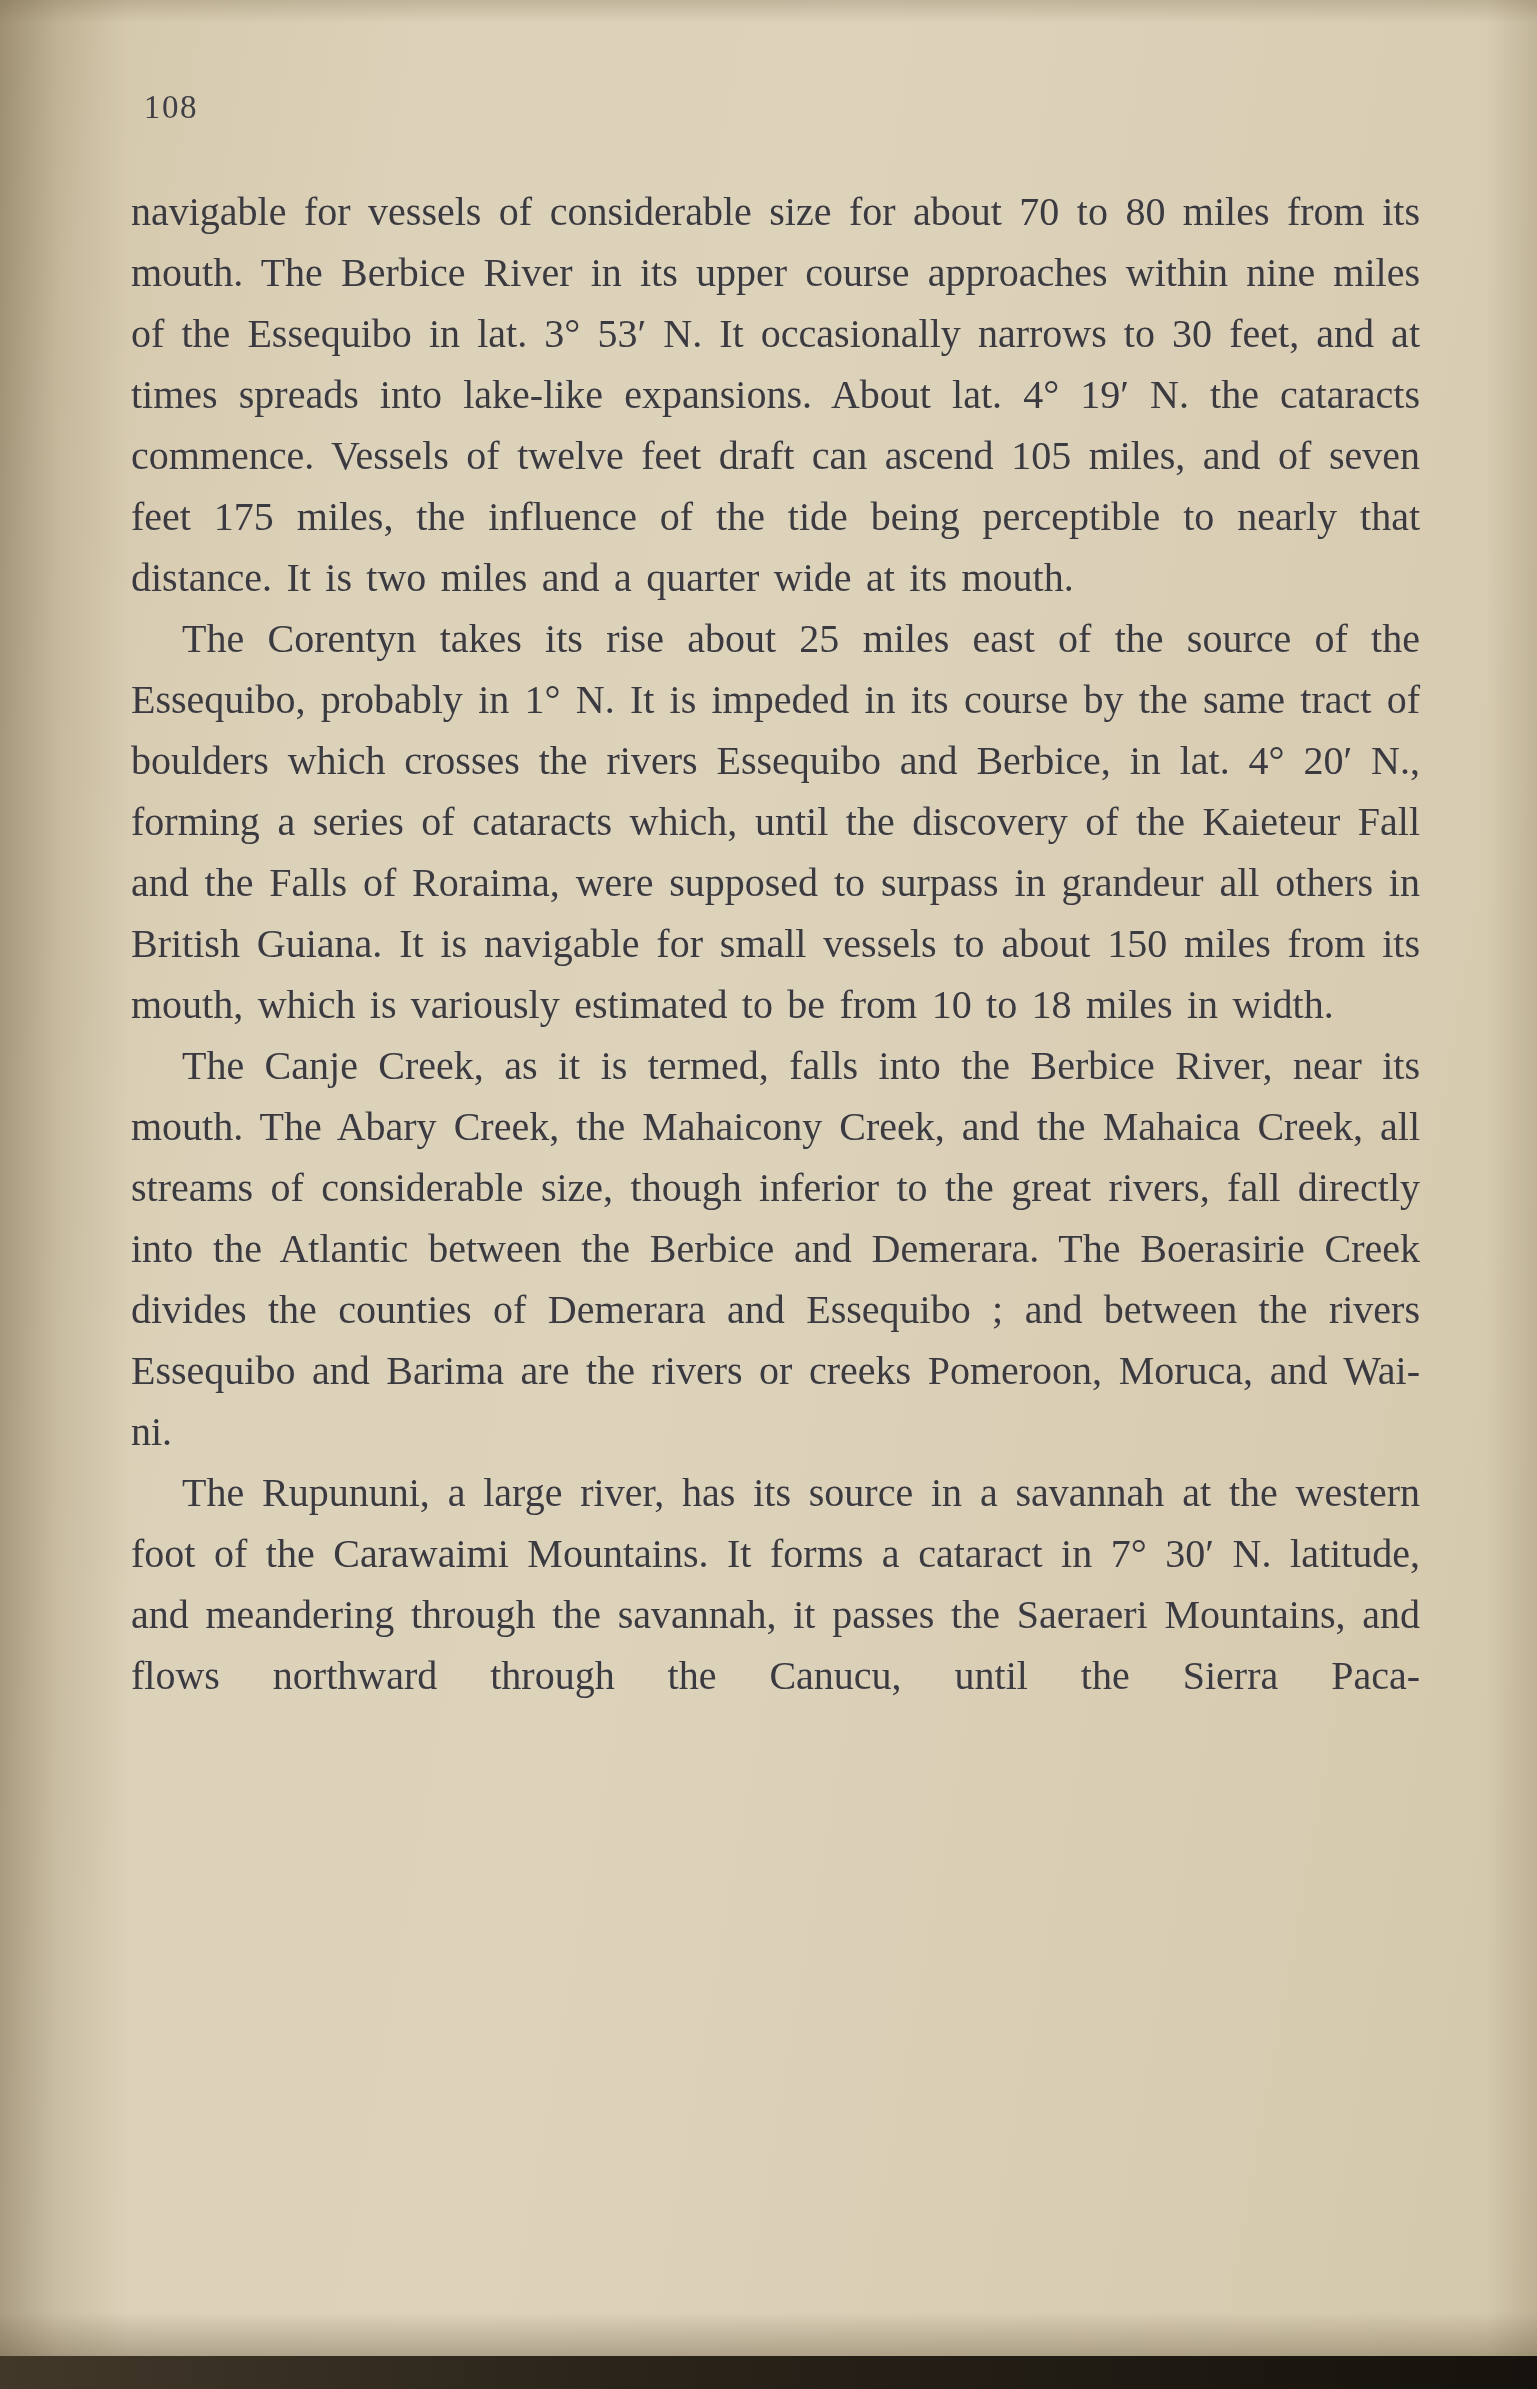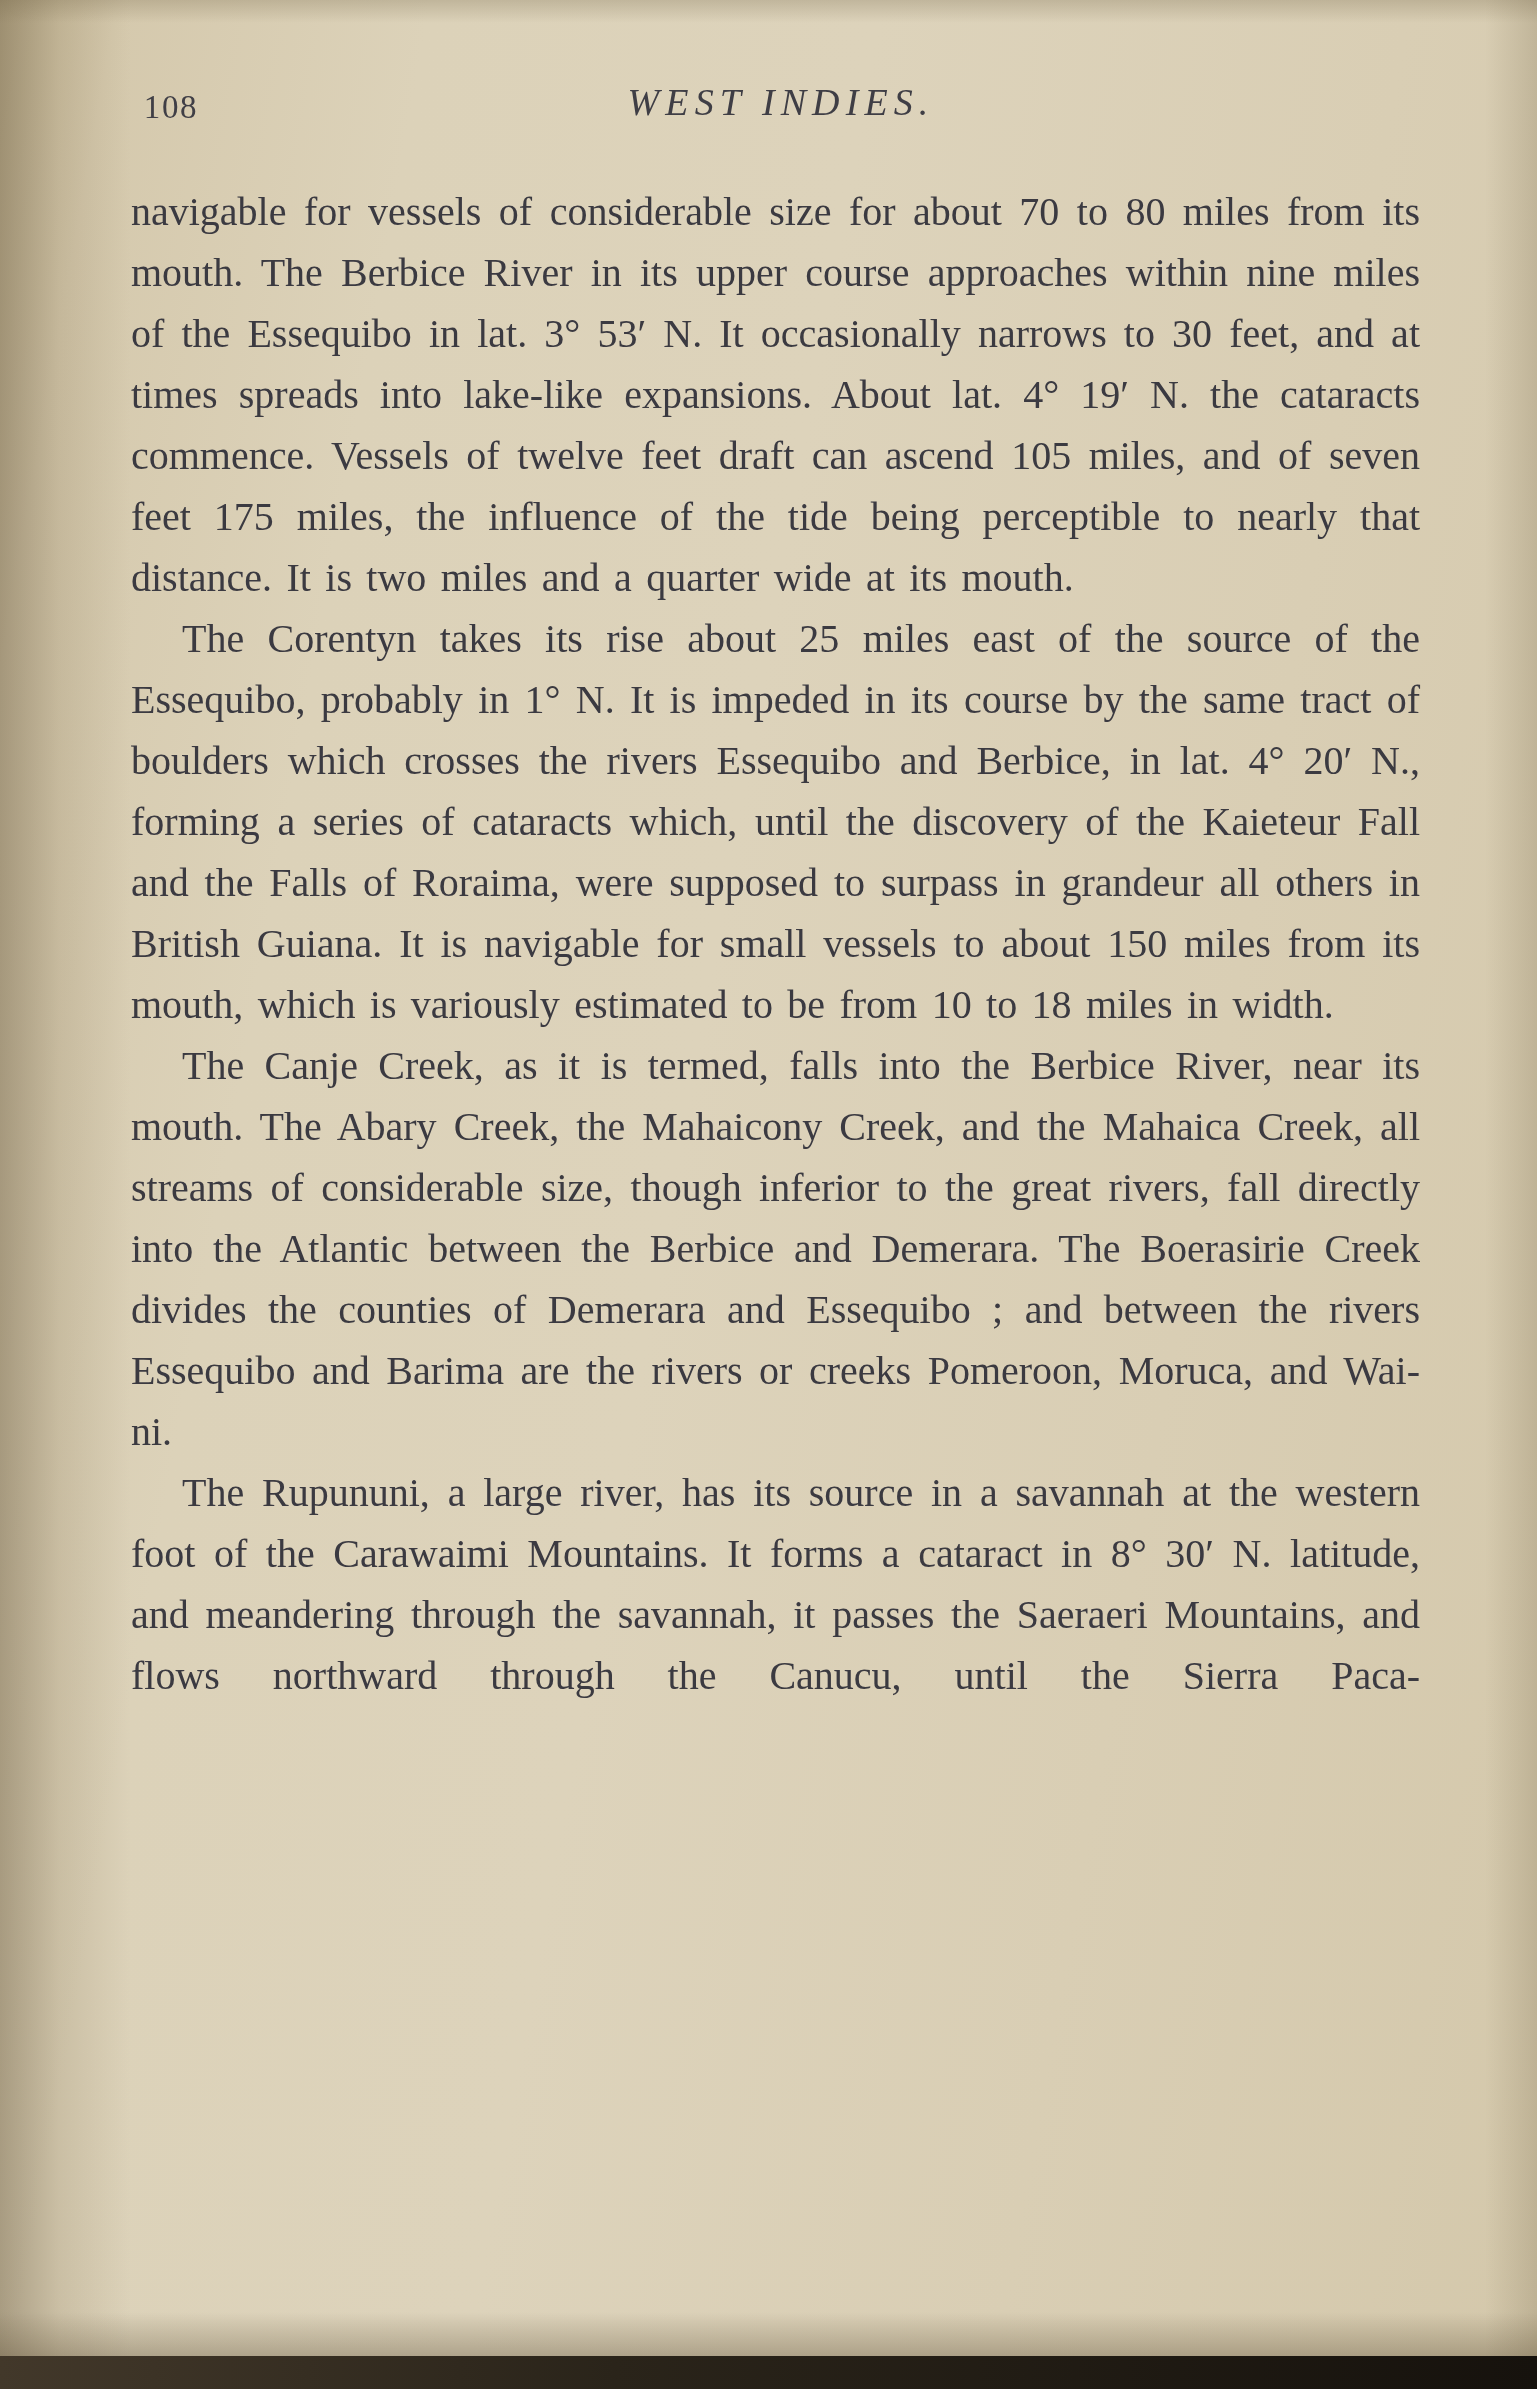--- a/index.html
+++ b/index.html
@@ -112,28 +112,27 @@
   }
 </style>
 </head>
 <body>
 
 <div class="scan-page">
   <div class="content">
 
     <div class="running-head">
       <span class="page-number">108</span>
-      <span class="head-title">WEST INDIES.</span>
     </div>
 
     <div class="body-text">
       <p>navigable for vessels of considerable size for about 70 to 80 miles from its mouth.  The Berbice River in its upper course approaches within nine miles of the Essequibo in lat. 3° 53′ N.  It occasionally narrows to 30 feet, and at times spreads into lake-like expansions.  About lat. 4° 19′ N. the cataracts commence.  Vessels of twelve feet draft can ascend 105 miles, and of seven feet 175 miles, the influence of the tide being perceptible to nearly that distance.  It is two miles and a quarter wide at its mouth.</p>
       <p class="indent">The Corentyn takes its rise about 25 miles east of the source of the Essequibo, probably in 1° N.  It is impeded in its course by the same tract of boulders which crosses the rivers Essequibo and Berbice, in lat. 4° 20′ N., forming a series of cataracts which, until the discovery of the Kaieteur Fall and the Falls of Roraima, were supposed to surpass in grandeur all others in British Guiana.  It is navigable for small vessels to about 150 miles from its mouth, which is variously estimated to be from 10 to 18 miles in width.</p>
       <p class="indent">The Canje Creek, as it is termed, falls into the Berbice River, near its mouth.  The Abary Creek, the Mahaicony Creek, and the Mahaica Creek, all streams of considerable size, though inferior to the great rivers, fall directly into the Atlantic between the Berbice and Demerara. The Boerasirie Creek divides the counties of Demerara and Essequibo ; and between the rivers Essequibo and Barima are the rivers or creeks Pomeroon, Moruca, and Wai-ni.</p>
-      <p class="indent justify-last">The Rupununi, a large river, has its source in a savannah at the western foot of the Carawaimi Mountains.  It forms a cataract in 8° 30′ N. latitude, and meandering through the savannah, it passes the Saeraeri Mountains, and flows northward through the Canucu, until the Sierra Paca-</p>
+      <p class="indent justify-last">The Rupununi, a large river, has its source in a savannah at the western foot of the Carawaimi Mountains.  It forms a cataract in 7° 30′ N. latitude, and meandering through the savannah, it passes the Saeraeri Mountains, and flows northward through the Canucu, until the Sierra Paca-</p>
     </div>
 
   </div>
 
   <div class="edge-left"></div>
   <div class="edge-top"></div>
   <div class="edge-right"></div>
   <div class="edge-bottom-fade"></div>
   <div class="edge-bottom"></div>
 </div>

